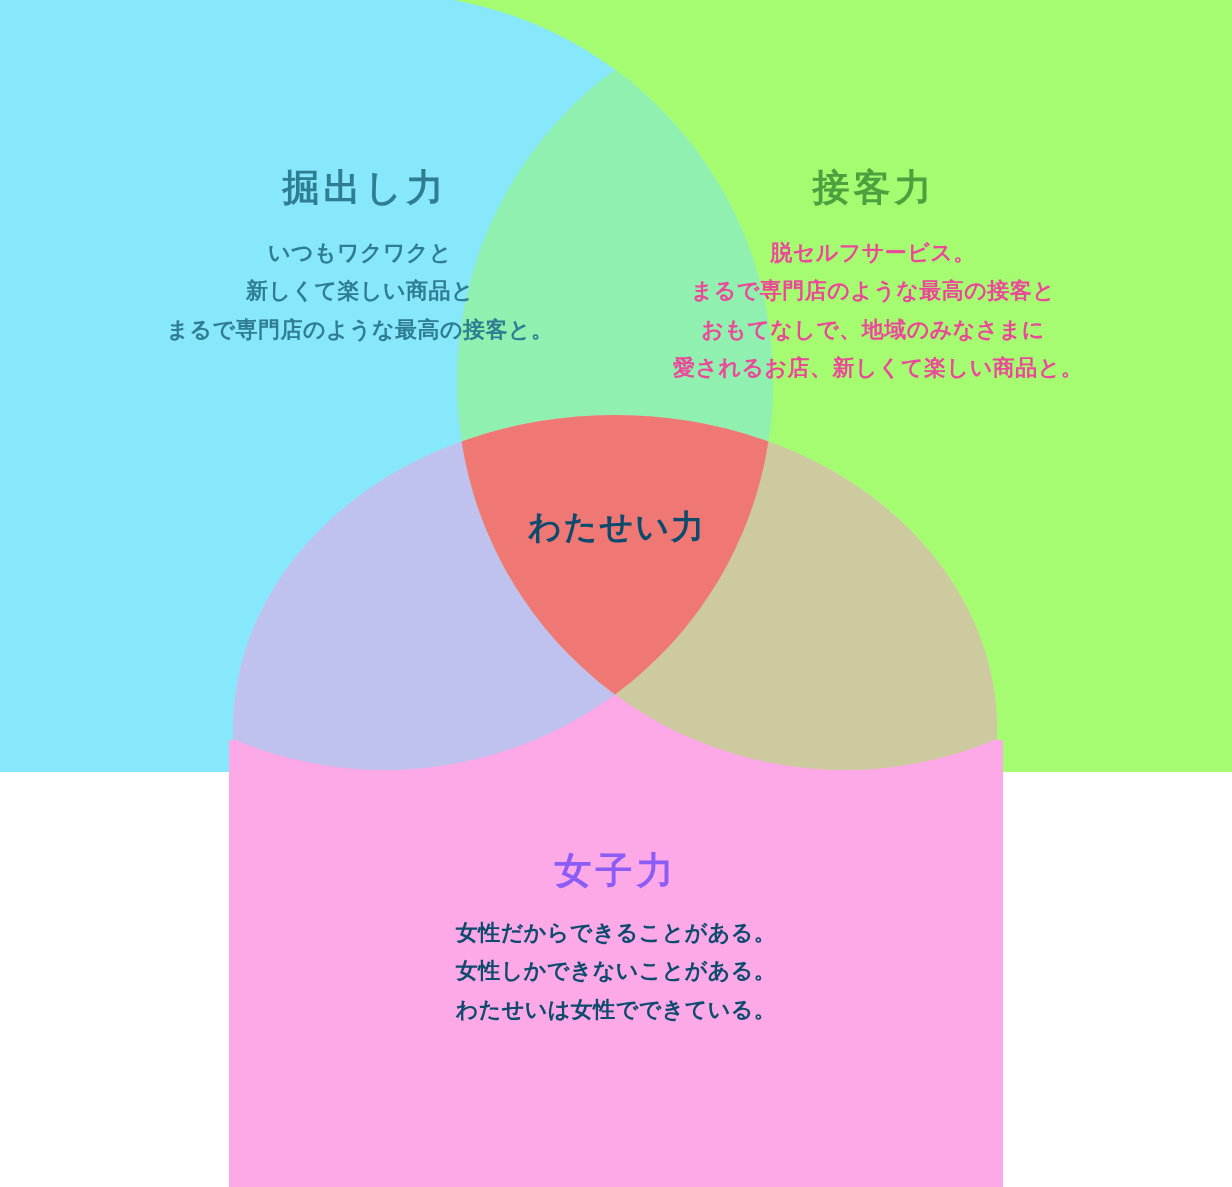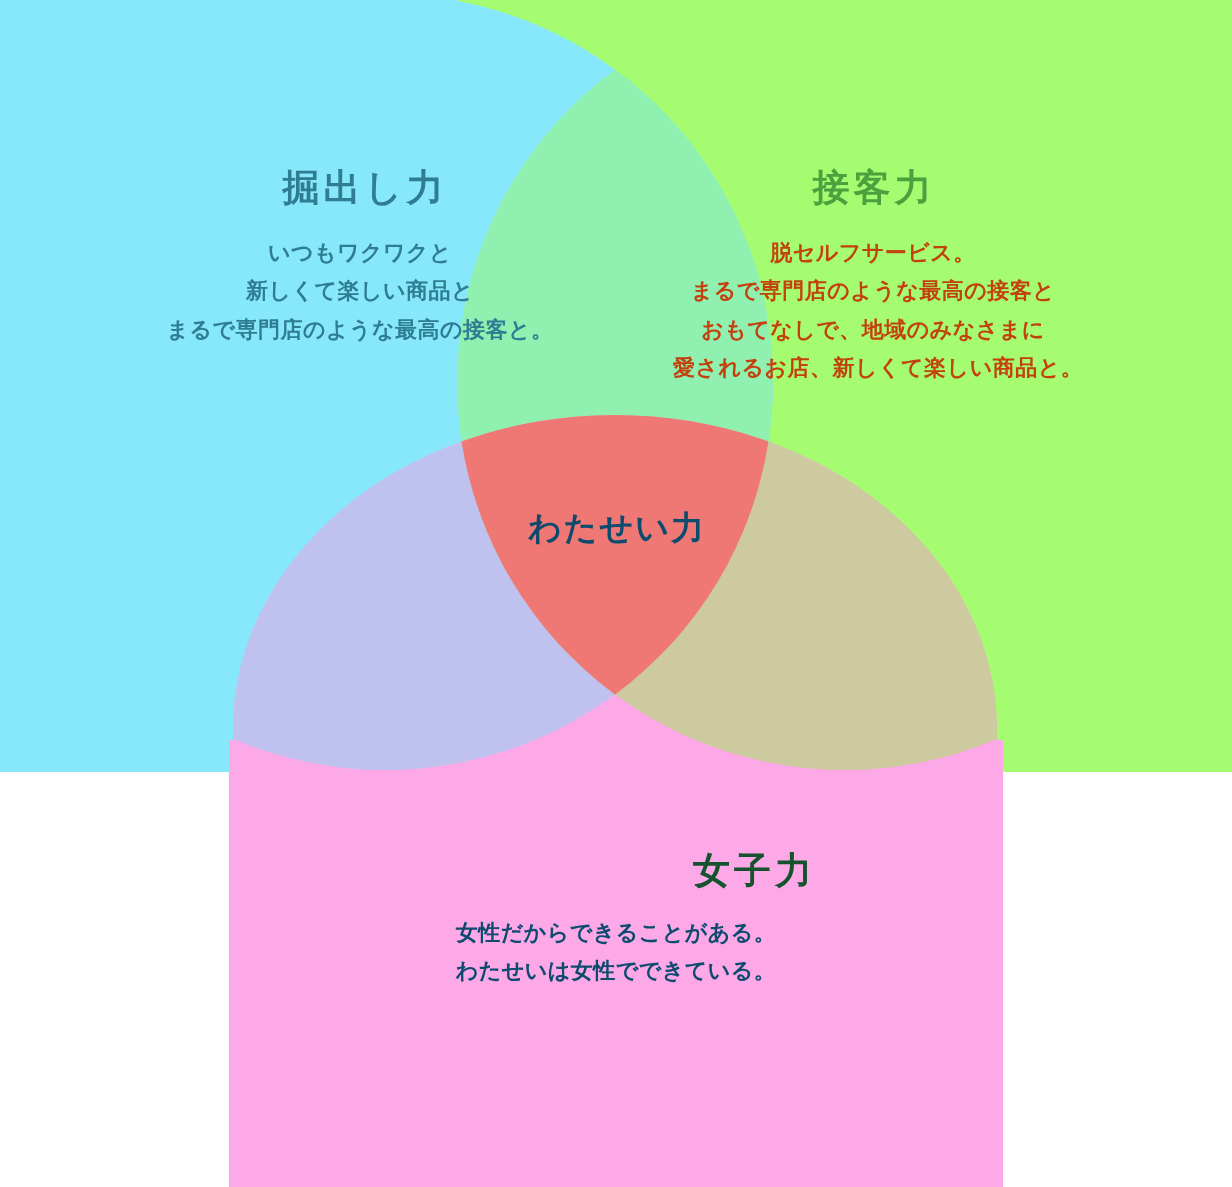--- a/index.html
+++ b/index.html
@@ -2,21 +2,21 @@
 <html><head>
 <meta charset="utf-8">
 <style>
   html, body { margin: 0; padding: 0; background: #ffffff; }
   .stage {
     position: relative;
     width: 1232px;
     height: 1187px;
     overflow: hidden;
     background: #ffffff;
-    font-family: Liberation Sans, sans-serif;
+    font-family: Liberation Serif, serif;
     font-weight: bold;
   }
   .venn-svg { position: absolute; left: 0; top: 0; }
   .txt { position: absolute; text-align: center; white-space: nowrap; }
   .section-title {
     font-size: 37px;
     line-height: 45px;
     letter-spacing: 4px;
   }
   .section-body { font-size: 22px; line-height: 38.4px; letter-spacing: 0.5px; }
@@ -72,28 +72,29 @@
   </svg>
 
   <div class="txt section-title title-left" style="color: rgb(46, 125, 147);">掘出し力</div>
   <div class="txt section-body body-left" style="color: rgb(46, 125, 147);">
     <div>いつもワクワクと</div>
     <div>新しくて楽しい商品と</div>
     <div>まるで専門店のような最高の接客と。</div>
   </div>
 
   <div class="txt section-title title-right" style="color: rgb(76, 160, 62);">接客力</div>
-  <div class="txt section-body body-right" style="color: #c2410c;">
+  <div class="txt section-body body-right" style="color: #ec4899;">
     <div>脱セルフサービス。</div>
     <div>まるで専門店のような最高の接客と</div>
     <div>おもてなしで、地域のみなさまに</div>
     <div>愛されるお店、新しくて楽しい商品と。</div>
   </div>
 
   <div class="txt center-label" style="color: #0c4a6e;">わたせい力</div>
 
-  <div class="txt section-title title-bottom" style="color: #14532d; text-align: right;">女子力</div>
+  <div class="txt section-title title-bottom" style="color: #8b5cf6;">女子力</div>
   <div class="txt section-body body-bottom" style="color: #0c4a6e;">
     <div>女性だからできることがある。</div>
+    <div>女性しかできないことがある。</div>
     <div>わたせいは女性でできている。</div>
   </div>
 
 </div>
 
 </body></html>

